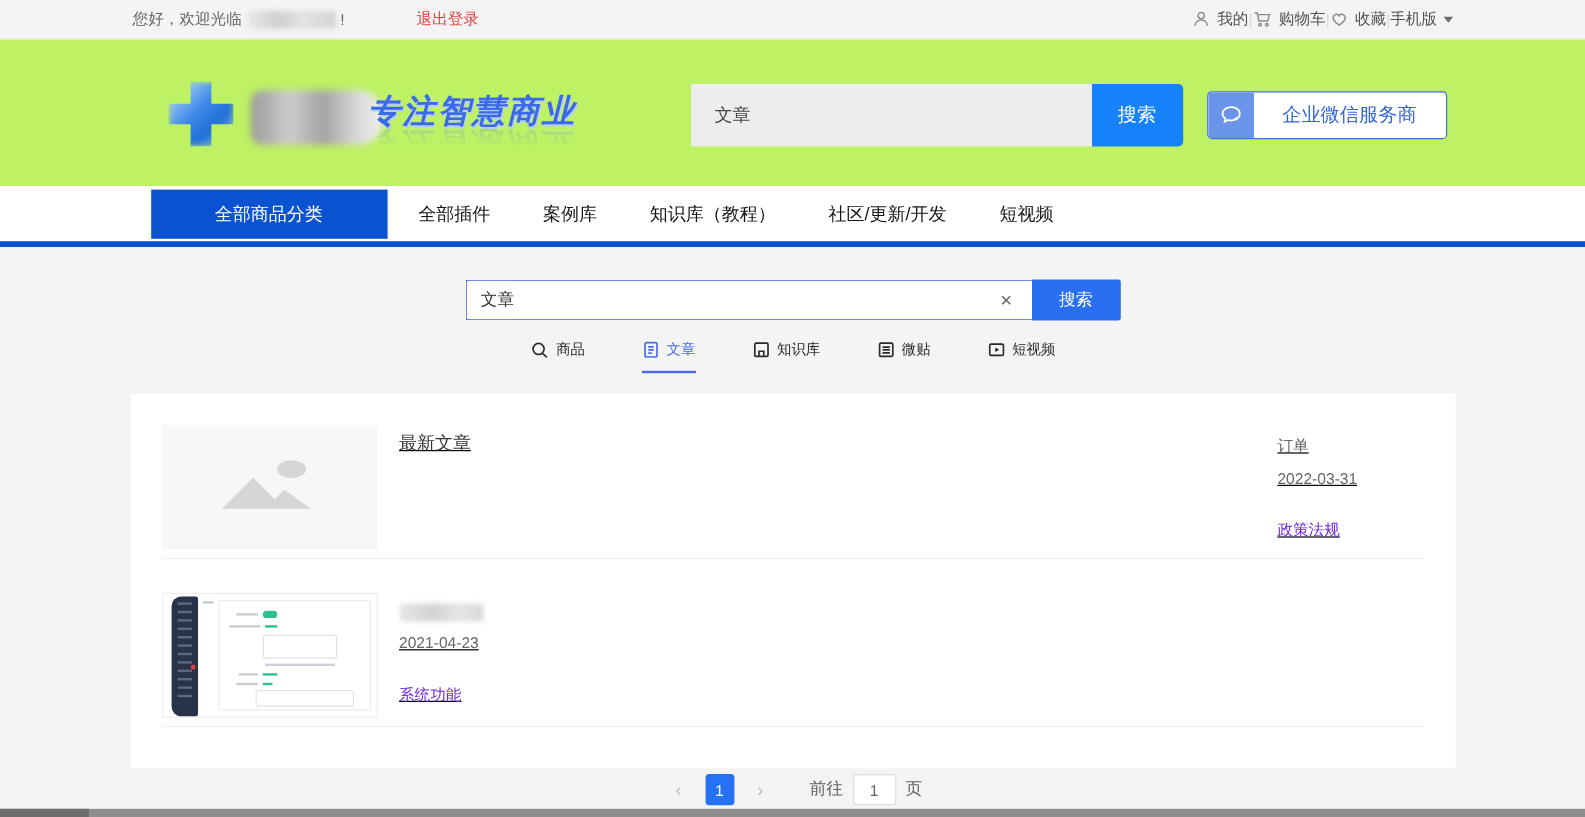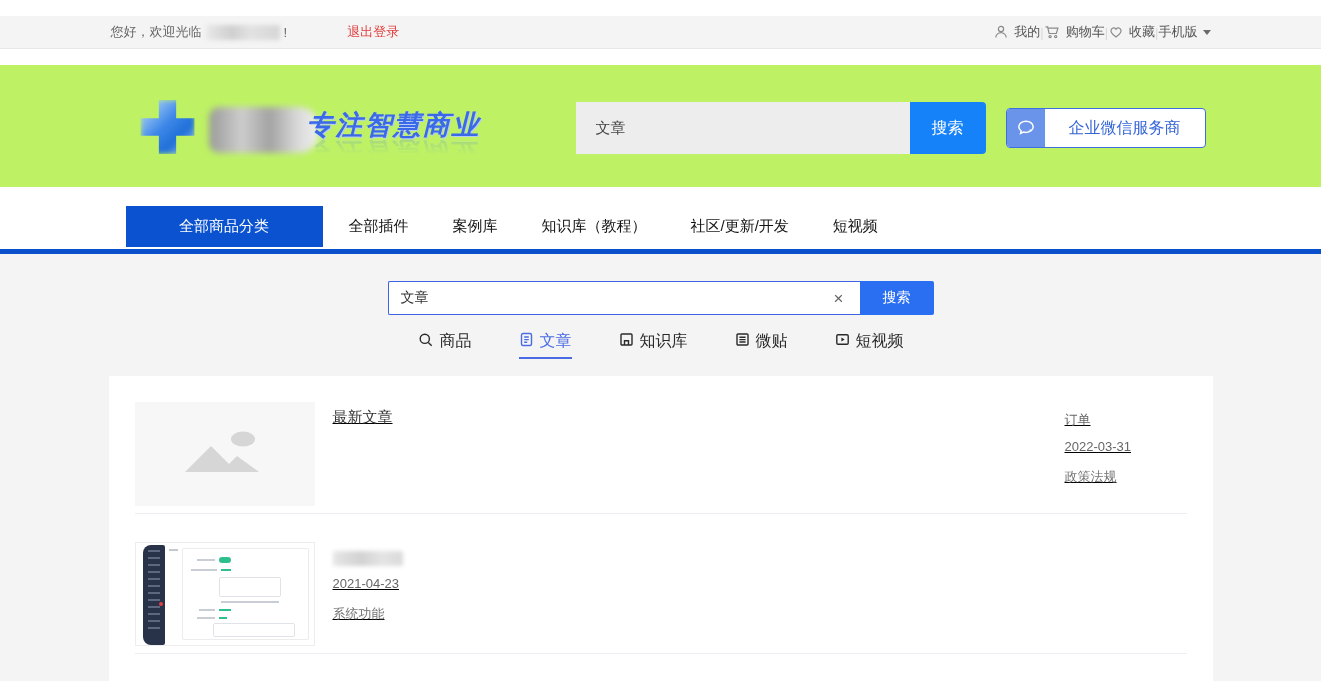--- a/index.html
+++ b/index.html
@@ -1,18 +1,18 @@
 <!DOCTYPE html>
 <html><head>
 <meta charset="utf-8">
 <style>
   * { margin:0; padding:0; box-sizing:border-box; }
   html,body { width:1321px; height:681px; overflow:hidden; background:#fff;
     font-family:"Liberation Sans","DejaVu Sans",sans-serif; }
-  .inner { width:1100px; margin:16px auto; position:relative; }
+  .inner { width:1100px; margin:0 auto; position:relative; }
 
   
   .topbar { height:33px; background:#f4f4f4; border-bottom:1px solid #e7e7e7;
     font-size:13px; color:#666; }
   .topbar .inner { display:flex; align-items:center; height:32px; }
   .tb-left { display:flex; align-items:center; gap:4px; }
   .blur-user { width:74px; height:15px; border-radius:2px;
     background:linear-gradient(90deg,#e9e9e9,#cfcfcf 35%,#e2e2e2 60%,#d6d6d6); filter:blur(2px); }
   .logout { color:#e23c3c; margin-left:56px; cursor:pointer; }
   .tb-right { margin-left:auto; display:flex; align-items:center; }
@@ -61,37 +61,37 @@
   .main { height:468px; background:#f4f4f5; padding-top:27px; }
   .s2 { width:546px; margin:0 auto; display:flex; height:34px; }
   .s2-box { flex:1; display:flex; align-items:center; background:#fff;
     border:1px solid #3f63e6; border-right:none; border-radius:2px 0 0 2px; padding:0 12px; }
   .s2-box input { flex:1; border:none; outline:none; font-size:14px; color:#333; background:transparent; }
   .s2-clear { color:#606266; font-size:17px; cursor:pointer; padding:0 4px; line-height:1; }
   .s2-btn { width:74px; background:#2a6ff2; color:#fff; border:none; font-size:14px;
     border-radius:0 2px 2px 0; cursor:pointer; }
 
   .ftabs { margin-top:16px; height:28px; display:flex; justify-content:center; gap:47px; }
-  .ftab { display:flex; align-items:flex-start; gap:6px; font-size:16px; color:#2a2a2a;
+  .ftab { display:flex; align-items:flex-start; gap:6px; font-size:12px; color:#2a2a2a;
     cursor:pointer; padding-bottom:8px; }
   .ftab svg { stroke:currentColor; fill:none; stroke-width:1.4; margin-top:1px; }
   .ftab.active { color:#4a6be4; border-bottom:2px solid #4a6be4; }
 
   .card { width:1104px; margin:17px auto 0; background:#fff; height:312px;text-decoration:underline; }
   .item { display:flex; padding:26px 26px 8px 26px; position:relative; }
   .item::after { content:""; position:absolute; left:26px; right:26px; bottom:0; border-bottom:1px solid #ebeef2; }
   .thumb { width:180px; height:104px; flex:none; margin-right:18px; position:relative; }
   .thumb.ph { background:#f7f7f8; display:flex; align-items:center; justify-content:center; }
   .item-body { flex:1; padding-top:6px; min-width:0; }
   .item-title { font-size:15px; color:#333; cursor:pointer; }
   .item-desc { font-size:13px; color:#9b9b9b; margin-top:18px; line-height:1.5; }
   .item-meta { width:122px; flex:none; font-size:13px; padding-top:9px; }
   .meta-top { color:#666; }
   .meta-date { color:#666; margin-top:10px; }
-  .meta-cat { color:#737373; margin-top:14px; cursor:pointer; }
+  .meta-cat { color:#6d28d9; margin-top:27px; cursor:pointer; }
   .blur-meta { width:70px; height:15px; border-radius:2px;
     background:linear-gradient(90deg,#e6e6e6,#d2d2d2 40%,#e4e4e4 70%,#dadada); filter:blur(2px); }
 
   
   .mini { background:#fff; border:1px solid #ededed; overflow:hidden; }
   .mini-side { position:absolute; left:7px; top:2px; width:22px; height:100px;
     background:#28334a; border-radius:8px 2px 2px 8px; }
   .mini-side i { display:block; width:12px; height:2px; background:#5d6880; margin:5px auto 0; }
   .mini-dot { position:absolute; right:2px; top:57px; width:4px; height:4px; border-radius:50%; background:#e24040; }
   .mini-colbar { position:absolute; left:33px; top:6px; width:9px; height:2px; background:#c4c9d2; }

